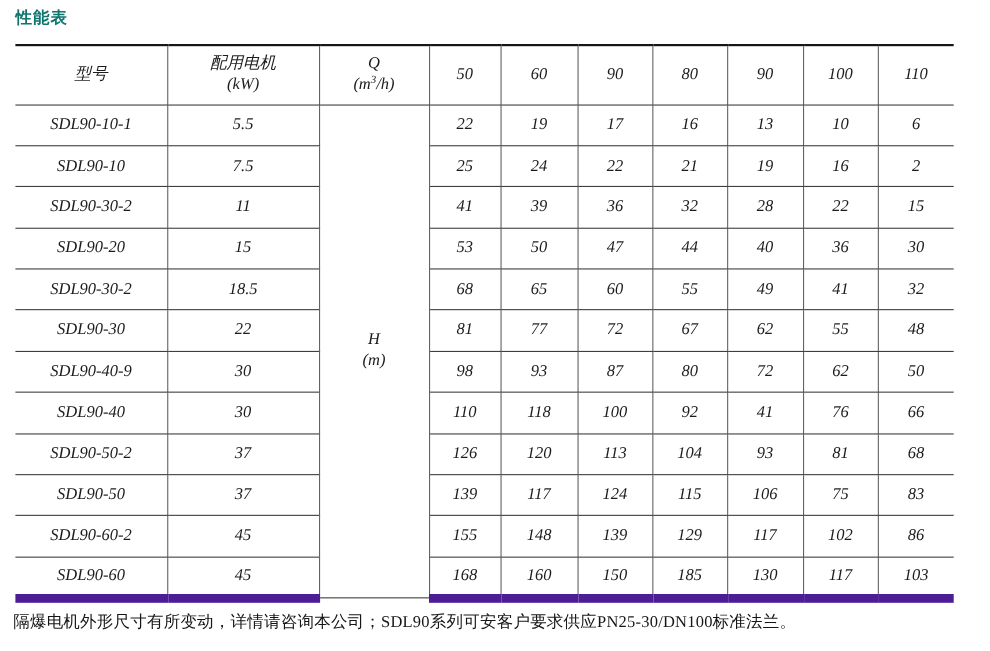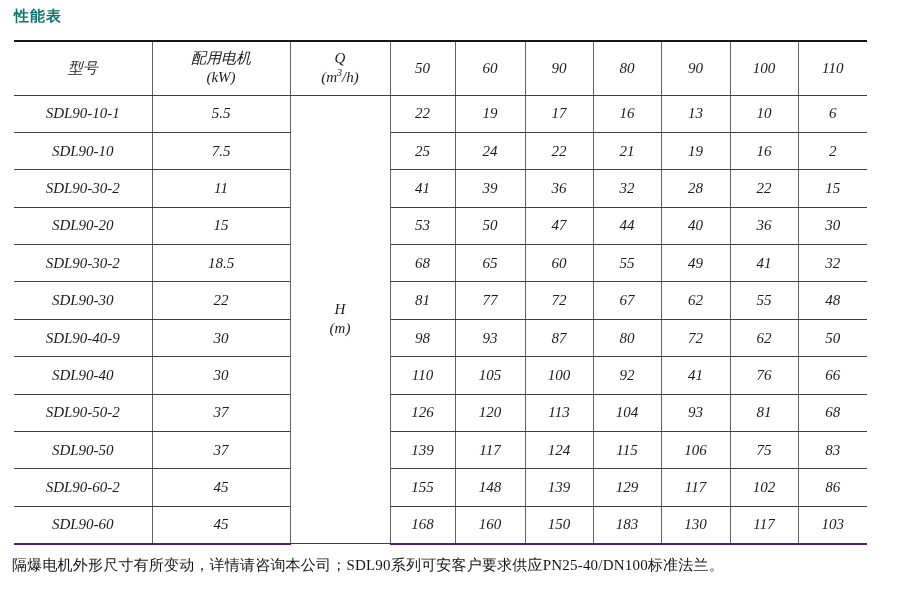--- a/index.html
+++ b/index.html
@@ -23,21 +23,21 @@
     border-bottom: 1.5px solid #3f3f3f;
     border-left: 1px solid #636363;
     border-right: 1px solid #636363;
     text-align: center; vertical-align: middle;
     font-size: 15px; font-weight: 400; color: #1c1c1c;
     padding: 0; background: #fff;
   }
   .perf-table tr > *:first-child { border-left: none; }
   .perf-table tr > *:last-child  { border-right: none; }
   .perf-table thead th { border-top: 2px solid #161616; height: 54px; line-height: 19px; }
-  .perf-table tbody tr:last-child td { border-bottom: 2px solid #4c1d95; }
+  .perf-table tbody tr:last-child td { border-bottom: 8px solid #4c1d95; }
   .perf-table tbody td { height: 37.4px; }
   .perf-table sup { font-size: 10px; line-height: 0; }
   .perf-table td.hcell div, .perf-table th div { line-height: 19px; }
 
   .note {
     position: absolute; top: 556px; left: 12px; width: 880px;
     font-size: 15px; color: #151515; letter-spacing: 0.2px;
   }
 </style>
 </head>
@@ -160,21 +160,21 @@
           <td>87</td>
           <td>80</td>
           <td>72</td>
           <td>62</td>
           <td>50</td>
         </tr>
         <tr>
           <td>SDL90-40</td>
           <td>30</td>
           <td>110</td>
-          <td>105</td>
+          <td>118</td>
           <td>100</td>
           <td>92</td>
           <td>41</td>
           <td>76</td>
           <td>66</td>
         </tr>
         <tr>
           <td>SDL90-50-2</td>
           <td>37</td>
           <td>126</td>
@@ -206,23 +206,23 @@
           <td>117</td>
           <td>102</td>
           <td>86</td>
         </tr>
         <tr>
           <td>SDL90-60</td>
           <td>45</td>
           <td>168</td>
           <td>160</td>
           <td>150</td>
-          <td>183</td>
+          <td>185</td>
           <td>130</td>
           <td>117</td>
           <td>103</td>
         </tr>
       </tbody>
   </table>
 
-  <p class="note">隔爆电机外形尺寸有所变动，详情请咨询本公司；SDL90系列可安客户要求供应PN25-40/DN100标准法兰。</p>
+  <p class="note">隔爆电机外形尺寸有所变动，详情请咨询本公司；SDL90系列可安客户要求供应PN25-30/DN100标准法兰。</p>
 
 </div>
 
 </body></html>

